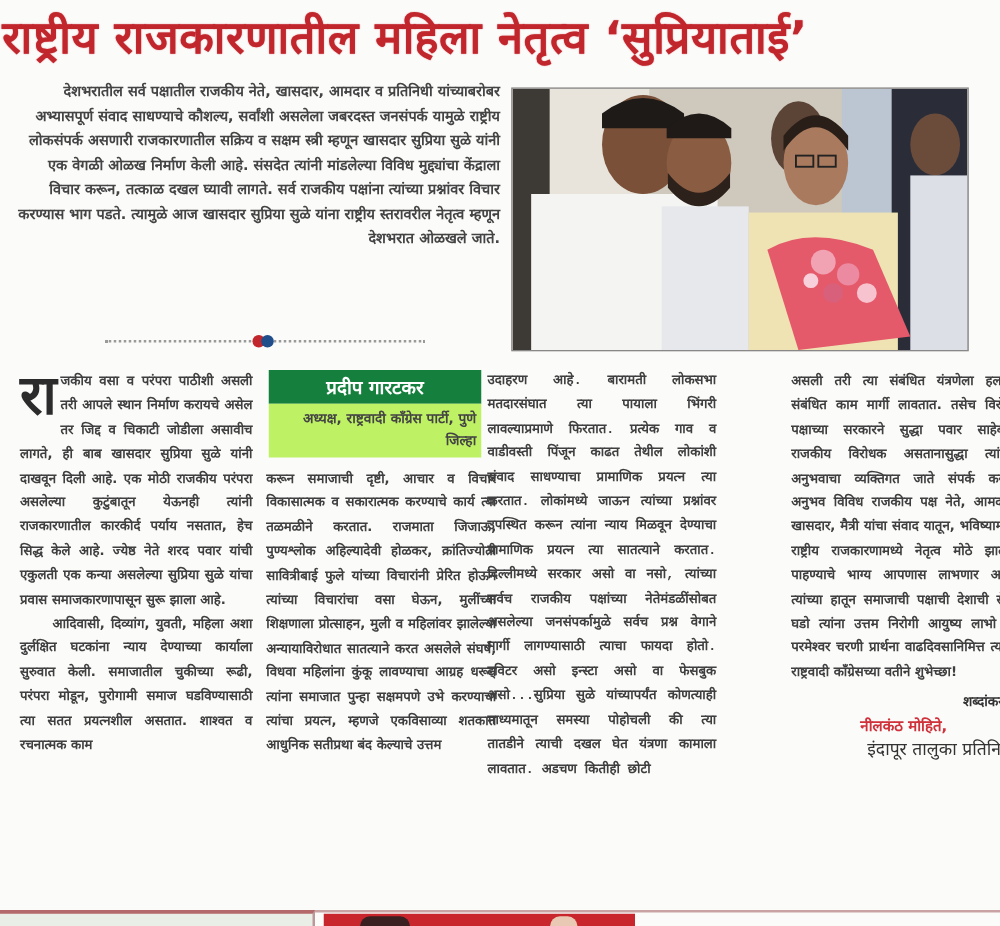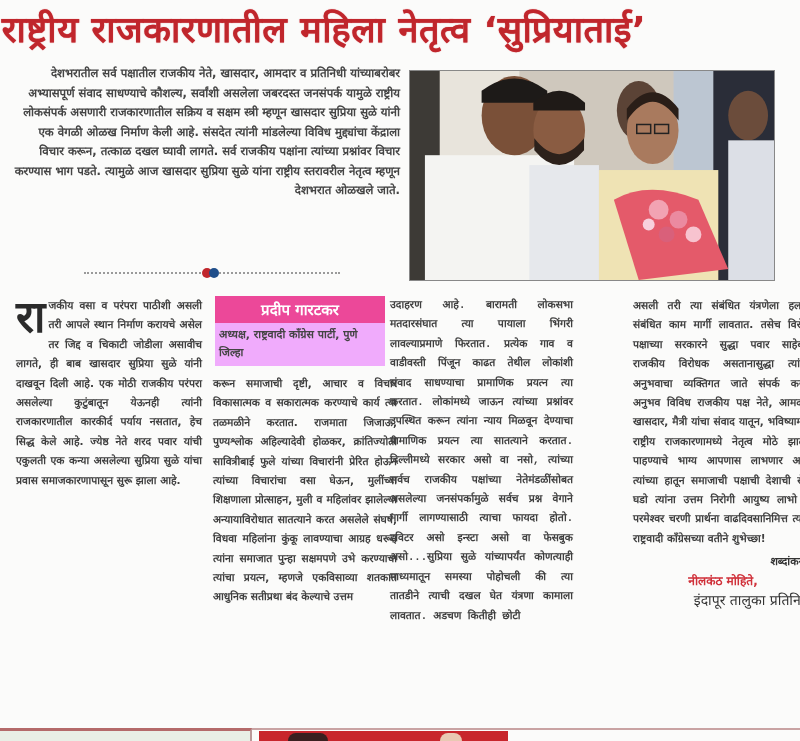--- a/index.html
+++ b/index.html
@@ -44,25 +44,25 @@
     .col3 { left: 390px; width: 183px; font-family: Liberation Mono, monospace; }
     .col4 { left: 633px; width: 180px; }
 
     .dropcap {
       float: left; font-size: 44px; line-height: 38px; font-weight: bold;
       color: #2b2b2b; margin-right: 3px; margin-top: 2px;
     }
 
     .byline-box { width: 170px; margin: 0 0 8px 2px; }
     .byline-name {
-      background: #ec4899; color: #fff; font-size: 15px; font-weight: bold;
+      background: #15803d; color: #fff; font-size: 15px; font-weight: bold;
       text-align: center; padding: 4px 0 3px 0; line-height: 20px;
     }
     .byline-title {
-      background: #f0abfc; color: #444; font-size: 11px; text-align: left;
+      background: #bef264; color: #444; font-size: 11px; text-align: right;
       line-height: 18px; padding: 3px 4px 4px 4px; font-weight: bold;
     }
     .col2 .body { margin-top: 0; }
 
     .signoff { text-align: right; margin-top: 4px; }
     .signoff .lbl { font-size: 11px; font-weight: bold; color: #333; }
     .signoff .name { font-size: 12px; font-weight: bold; color: #d0313a; text-align: center; }
     .signoff .role { font-size: 14px; font-weight: normal; color: #333; }
 
     .bottom-rule-left {
@@ -122,20 +122,21 @@
     <circle cx="270" cy="150" r="9" fill="#eb8aa0"></circle>
     <circle cx="285" cy="165" r="8" fill="#f7c3cf"></circle>
     <circle cx="258" cy="165" r="8" fill="#d9607a"></circle>
     <circle cx="240" cy="155" r="6" fill="#f8d0dc"></circle>
   </svg>
 </div>
 
 <div class="col col1">
   <span class="dropcap">रा</span>
   <p>जकीय वसा व परंपरा पाठीशी असली तरी आपले स्थान निर्माण करायचे असेल तर जिद्द व चिकाटी जोडीला असावीच लागते, ही बाब खासदार सुप्रिया सुळे यांनी दाखवून दिली आहे. एक मोठी राजकीय परंपरा असलेल्या कुटुंबातून येऊनही त्यांनी राजकारणातील कारकीर्द पर्याय नसतात, हेच सिद्ध केले आहे. ज्येष्ठ नेते शरद पवार यांची एकुलती एक कन्या असलेल्या सुप्रिया सुळे यांचा प्रवास समाजकारणापासून सुरू झाला आहे.</p>
+  <p class="indent">आदिवासी, दिव्यांग, युवती, महिला अशा दुर्लक्षित घटकांना न्याय देण्याच्या कार्याला सुरुवात केली. समाजातील चुकीच्या रूढी, परंपरा मोडून, पुरोगामी समाज घडविण्यासाठी त्या सतत प्रयत्नशील असतात. शाश्वत व रचनात्मक काम</p>
 </div>
 
 <div class="col col2">
   <div class="byline-box">
     <div class="byline-name">प्रदीप गारटकर</div>
     <div class="byline-title">अध्यक्ष, राष्ट्रवादी काँग्रेस पार्टी, पुणे जिल्हा</div>
   </div>
   <p class="body">करून समाजाची दृष्टी, आचार व विचार विकासात्मक व सकारात्मक करण्याचे कार्य त्या तळमळीने करतात. राजमाता जिजाऊ, पुण्यश्लोक अहिल्यादेवी होळकर, क्रांतिज्योती सावित्रीबाई फुले यांच्या विचारांनी प्रेरित होऊन त्यांच्या विचारांचा वसा घेऊन, मुलींच्या शिक्षणाला प्रोत्साहन, मुली व महिलांवर झालेल्या अन्यायाविरोधात सातत्याने करत असलेले संघर्ष, विधवा महिलांना कुंकू लावण्याचा आग्रह धरून त्यांना समाजात पुन्हा सक्षमपणे उभे करण्याचा त्यांचा प्रयत्न, म्हणजे एकविसाव्या शतकात आधुनिक सतीप्रथा बंद केल्याचे उत्तम</p>
 </div>
 

